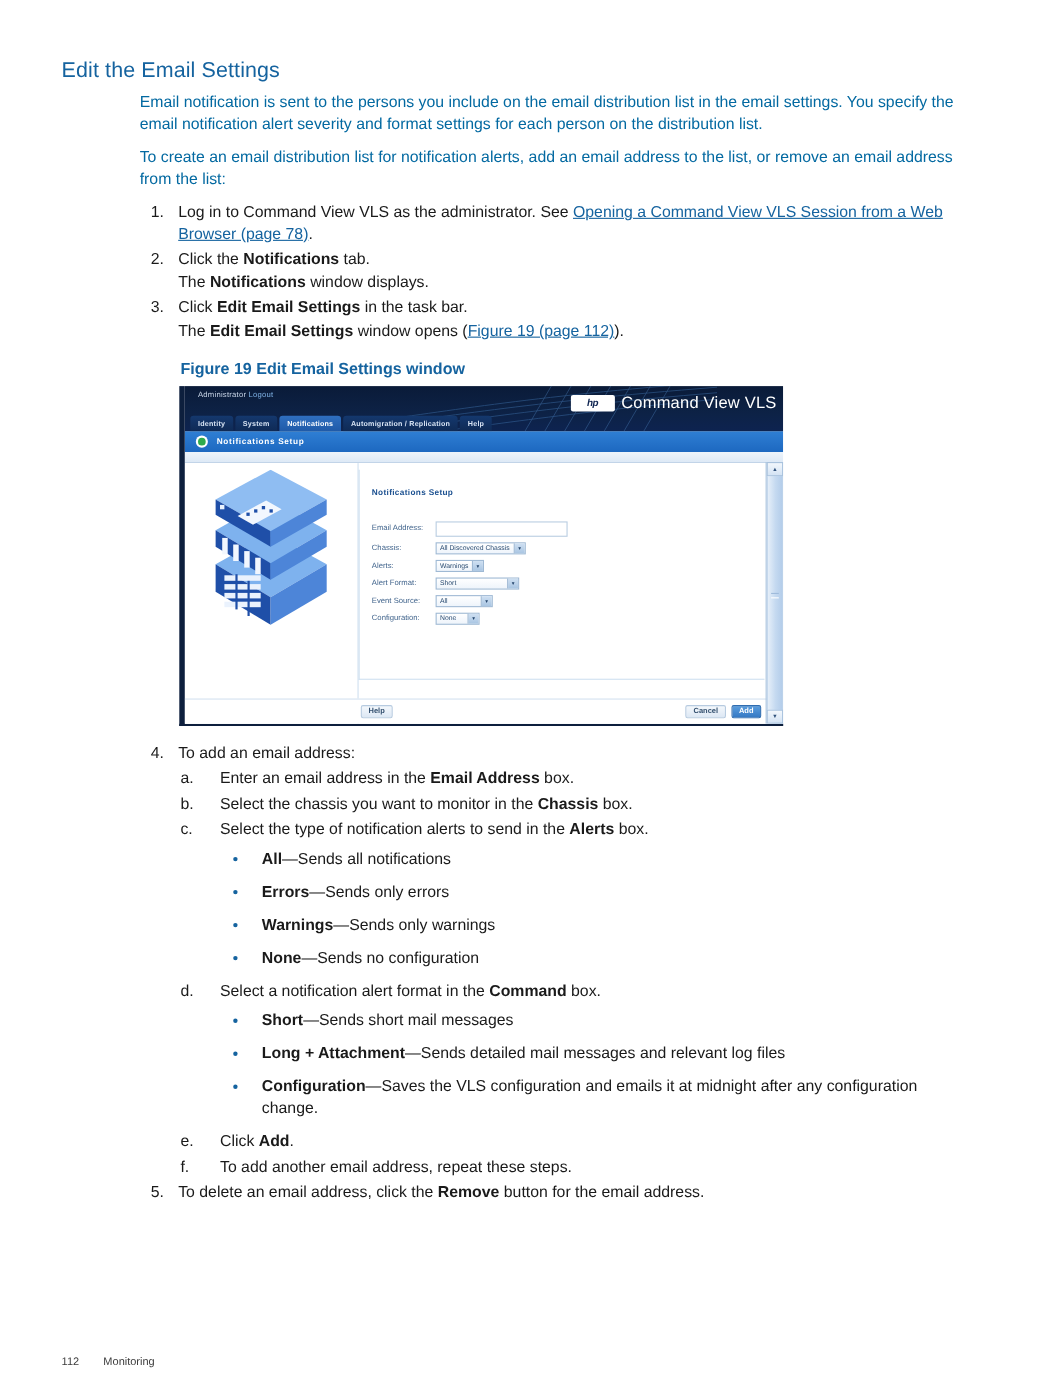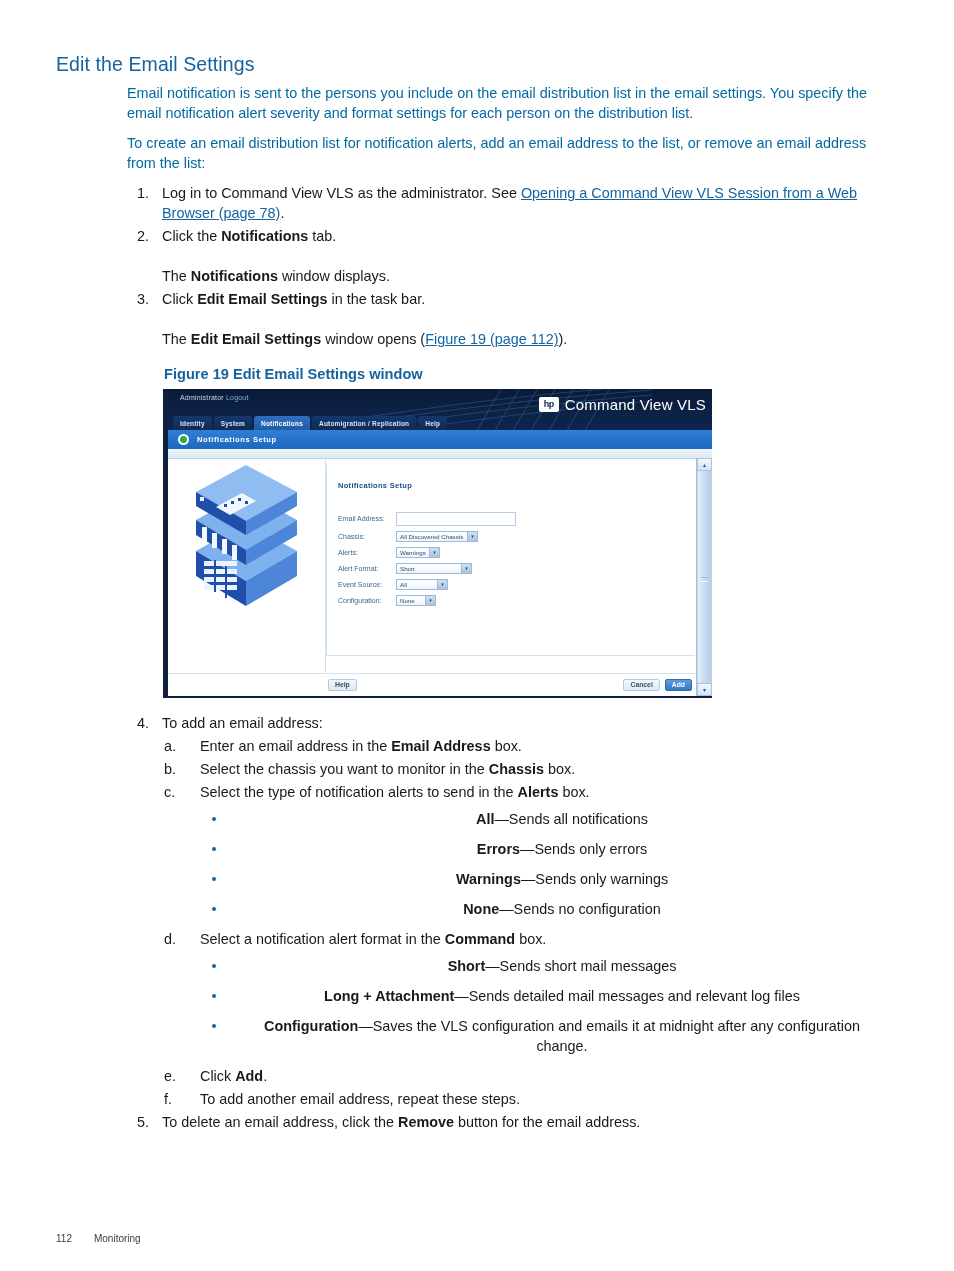--- a/index.html
+++ b/index.html
@@ -65,21 +65,21 @@
   }
   ol.lvl1 > li > .num {
     position: absolute;
     left: 0;
     top: 0;
     width: 22px;
     text-align: right;
     font-size: 14.4px;
   }
   .sub-note {
-    margin-top: 21px;
+    margin-top: 2px;
     font-size: 14.4px;
     line-height: 19.6px;
   }
 
   
   ol.lvl2 {
     margin: 2px 0 0 0;
     padding: 0;
     list-style: none;
   }
@@ -103,21 +103,20 @@
     margin: 6px 0 6px 0;
     padding: 0;
     list-style: none;
   }
   ul.lvl3 > li {
     position: relative;
     padding-left: 38px;
     font-size: 14.4px;
     line-height: 20px;
     margin-bottom: 10px;
-    text-align: center;
   }
   ul.lvl3 > li .dot {
     position: absolute;
     left: 12px;
     top: 8px;
     width: 4px;
     height: 4px;
     border-radius: 50%;
     background: #15639f;
   }
@@ -170,27 +169,28 @@
   .admin-line .logout { color: #7fb2e5; }
   .brand {
     position: absolute;
     right: 6px;
     top: 7px;
     display: flex;
     align-items: center;
     gap: 6px;
   }
   .hp-logo {
-    width: 20px;
+    width: 40px;
     height: 15px;
     background: #ffffff;
     border-radius: 2px;
     display: flex;
     align-items: center;
     justify-content: center;
+    font-style: italic;
     font-weight: bold;
     font-size: 9px;
     color: #0d2350;
     letter-spacing: -0.5px;
   }
   .brand-text {
     color: #ffffff;
     font-size: 15px;
     letter-spacing: 0.2px;
   }

